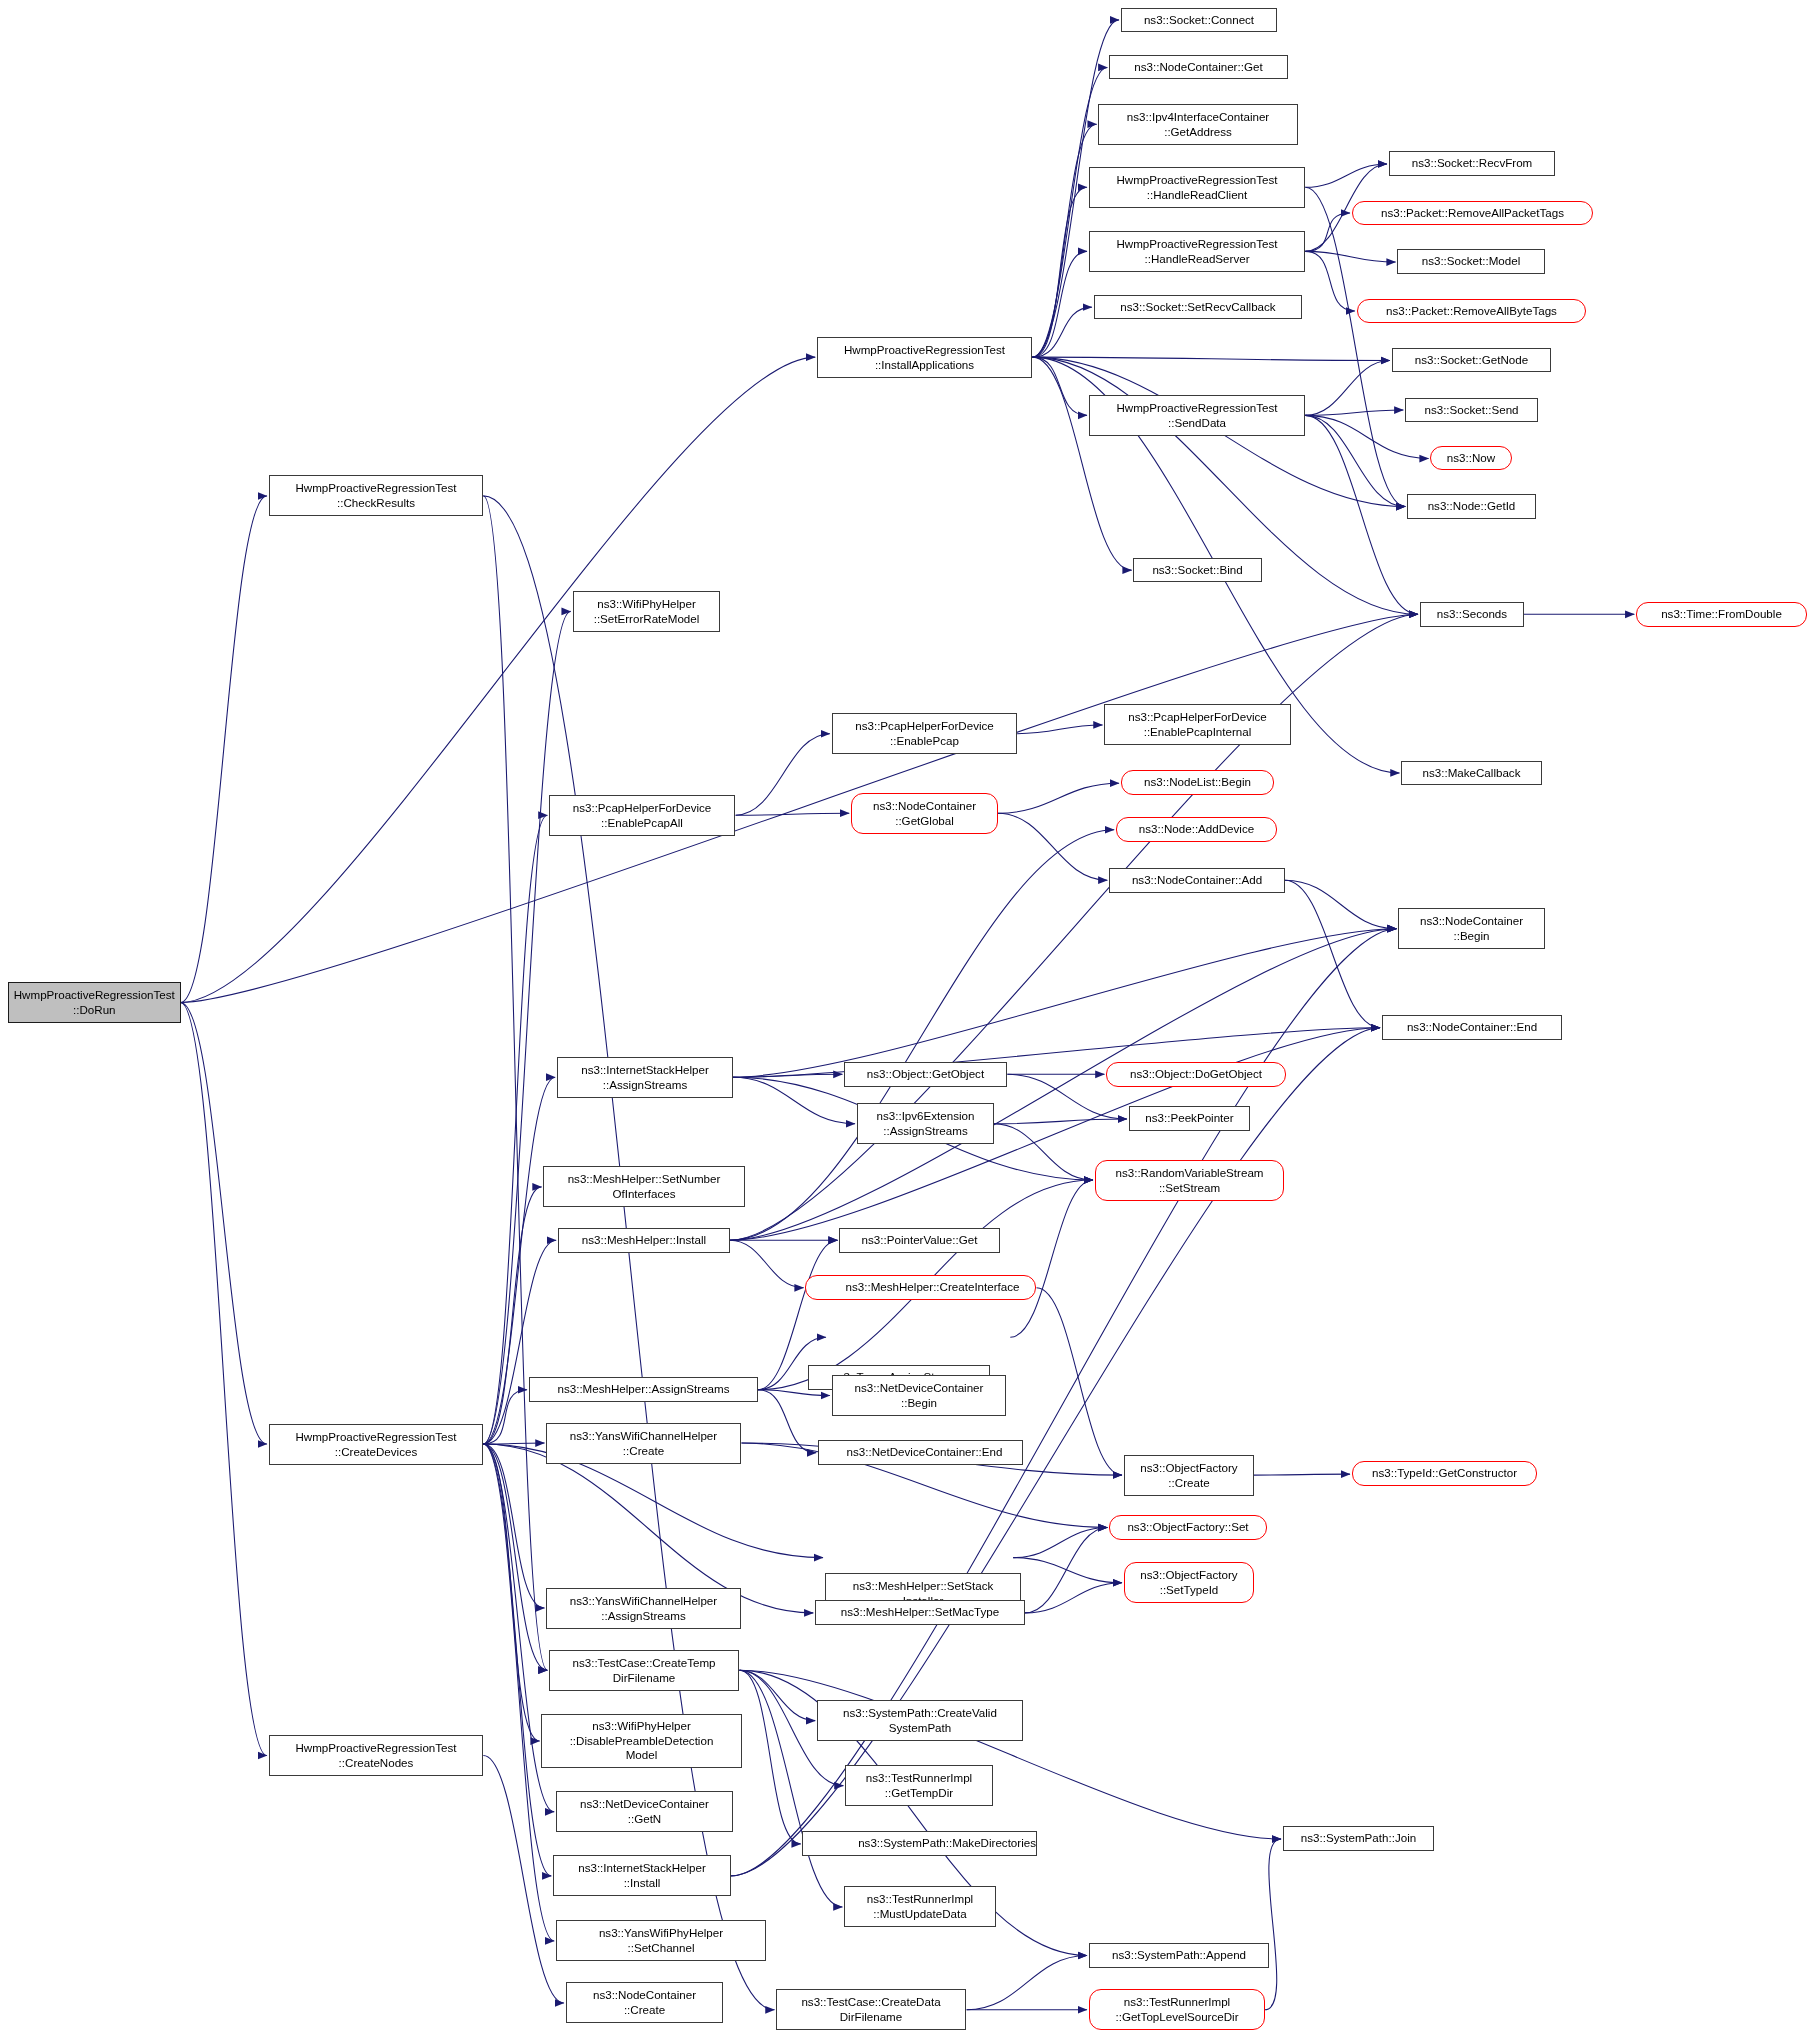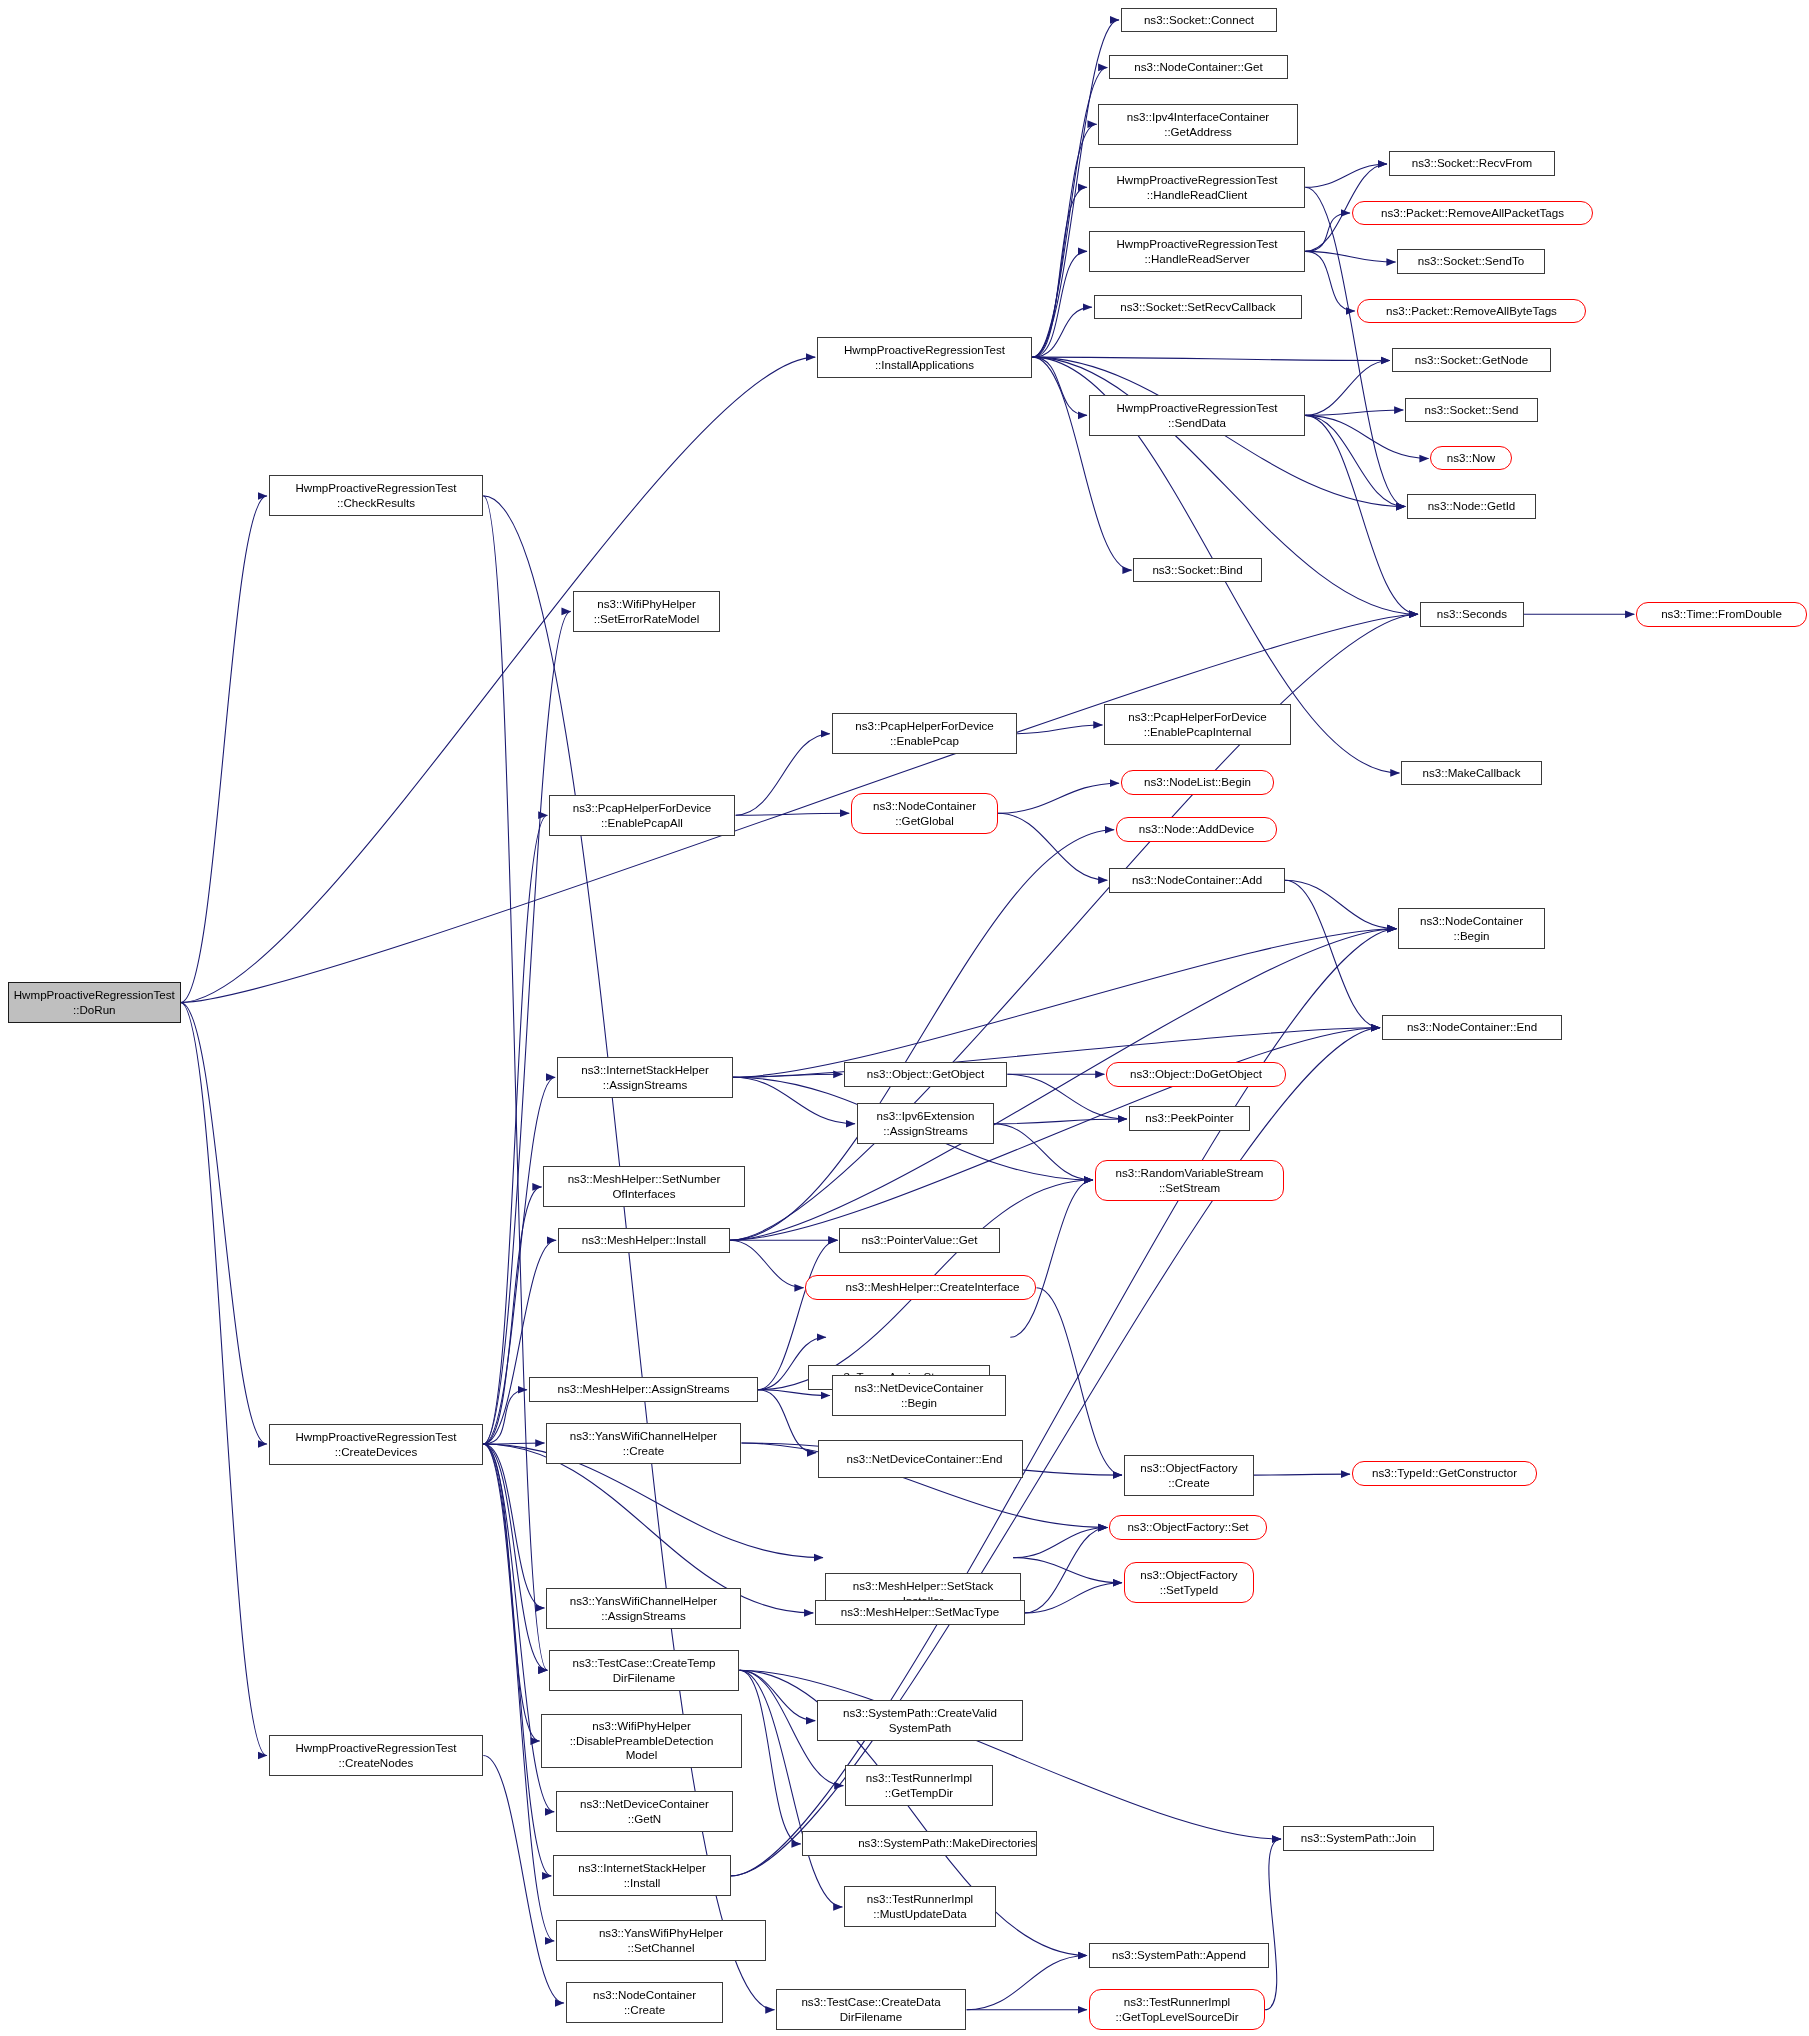--- a/index.html
+++ b/index.html
@@ -177,21 +177,21 @@
       <div class="node truncated" style="left: 851px; top: 793px; width: 147px; height: 41px;"><span>ns3::NodeContainer
 ::GetGlobal</span></div>
       <div class="node" style="left: 844px; top: 1062px; width: 163px; height: 25px;"><span>ns3::Object::GetObject</span></div>
       <div class="node" style="left: 857px; top: 1103px; width: 137px; height: 41px;"><span>ns3::Ipv6Extension
 ::AssignStreams</span></div>
       <div class="node" style="left: 839px; top: 1228px; width: 161px; height: 25px;"><span>ns3::PointerValue::Get</span></div>
       <div class="node truncated" style="left: 805px; top: 1275px; width: 231px; height: 25px; padding-left: 24px;"><span>ns3::MeshHelper::CreateInterface</span></div>
       <div class="node" style="left: 808px; top: 1325px; width: 182px; height: 25px; margin-top: 40px;"><span>ns3::Txop::AssignStreams</span></div>
       <div class="node" style="left: 832px; top: 1375px; width: 174px; height: 41px;"><span>ns3::NetDeviceContainer
 ::Begin</span></div>
-      <div class="node" style="left: 818px; top: 1440px; width: 205px; height: 38px; padding-left: 8px;"><span>ns3::NetDeviceContainer::End</span></div>
+      <div class="node" style="left: 818px; top: 1440px; width: 205px; height: 25px; padding-left: 8px;"><span>ns3::NetDeviceContainer::End</span></div>
       <div class="node" style="left: 825px; top: 1537px; width: 196px; height: 41px; margin-top: 36px;"><span>ns3::MeshHelper::SetStack
 Installer</span></div>
       <div class="node" style="left: 815px; top: 1600px; width: 210px; height: 25px;"><span>ns3::MeshHelper::SetMacType</span></div>
       <div class="node" style="left: 817px; top: 1700px; width: 206px; height: 41px;"><span>ns3::SystemPath::CreateValid
 SystemPath</span></div>
       <div class="node" style="left: 845px; top: 1765px; width: 148px; height: 41px;"><span>ns3::TestRunnerImpl
 ::GetTempDir</span></div>
       <div class="node" style="left: 802px; top: 1831px; width: 235px; height: 25px; justify-content: flex-end;"><span>ns3::SystemPath::MakeDirectories</span></div>
       <div class="node" style="left: 844px; top: 1886px; width: 152px; height: 41px;"><span>ns3::TestRunnerImpl
 ::MustUpdateData</span></div>
@@ -221,21 +221,21 @@
       <div class="node" style="left: 1124px; top: 1455px; width: 130px; height: 41px;"><span>ns3::ObjectFactory
 ::Create</span></div>
       <div class="node truncated" style="left: 1109px; top: 1515px; width: 158px; height: 25px;"><span>ns3::ObjectFactory::Set</span></div>
       <div class="node truncated" style="left: 1124px; top: 1562px; width: 130px; height: 41px;"><span>ns3::ObjectFactory
 ::SetTypeId</span></div>
       <div class="node" style="left: 1089px; top: 1943px; width: 180px; height: 25px;"><span>ns3::SystemPath::Append</span></div>
       <div class="node truncated" style="left: 1089px; top: 1989px; width: 176px; height: 41px;"><span>ns3::TestRunnerImpl
 ::GetTopLevelSourceDir</span></div>
       <div class="node" style="left: 1389px; top: 151px; width: 166px; height: 25px;"><span>ns3::Socket::RecvFrom</span></div>
       <div class="node truncated" style="left: 1352px; top: 201px; width: 241px; height: 24px;"><span>ns3::Packet::RemoveAllPacketTags</span></div>
-      <div class="node" style="left: 1397px; top: 249px; width: 148px; height: 25px;"><span>ns3::Socket::SendTo</span></div>
+      <div class="node" style="left: 1397px; top: 249px; width: 148px; height: 25px;"><span>ns3::Socket::Model</span></div>
       <div class="node truncated" style="left: 1357px; top: 299px; width: 229px; height: 24px;"><span>ns3::Packet::RemoveAllByteTags</span></div>
       <div class="node" style="left: 1392px; top: 348px; width: 159px; height: 24px;"><span>ns3::Socket::GetNode</span></div>
       <div class="node" style="left: 1405px; top: 398px; width: 133px; height: 24px;"><span>ns3::Socket::Send</span></div>
       <div class="node truncated" style="left: 1430px; top: 446px; width: 82px; height: 24px;"><span>ns3::Now</span></div>
       <div class="node" style="left: 1407px; top: 494px; width: 129px; height: 25px;"><span>ns3::Node::GetId</span></div>
       <div class="node" style="left: 1420px; top: 602px; width: 104px; height: 25px;"><span>ns3::Seconds</span></div>
       <div class="node" style="left: 1401px; top: 761px; width: 141px; height: 24px;"><span>ns3::MakeCallback</span></div>
       <div class="node" style="left: 1398px; top: 908px; width: 147px; height: 41px;"><span>ns3::NodeContainer
 ::Begin</span></div>
       <div class="node" style="left: 1382px; top: 1015px; width: 180px; height: 25px;"><span>ns3::NodeContainer::End</span></div>

